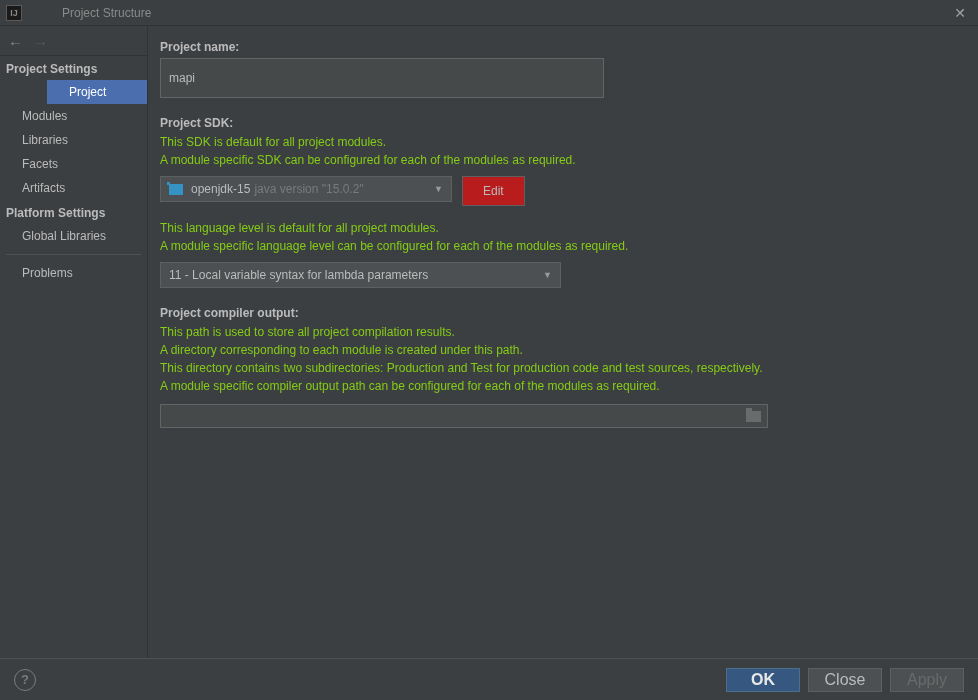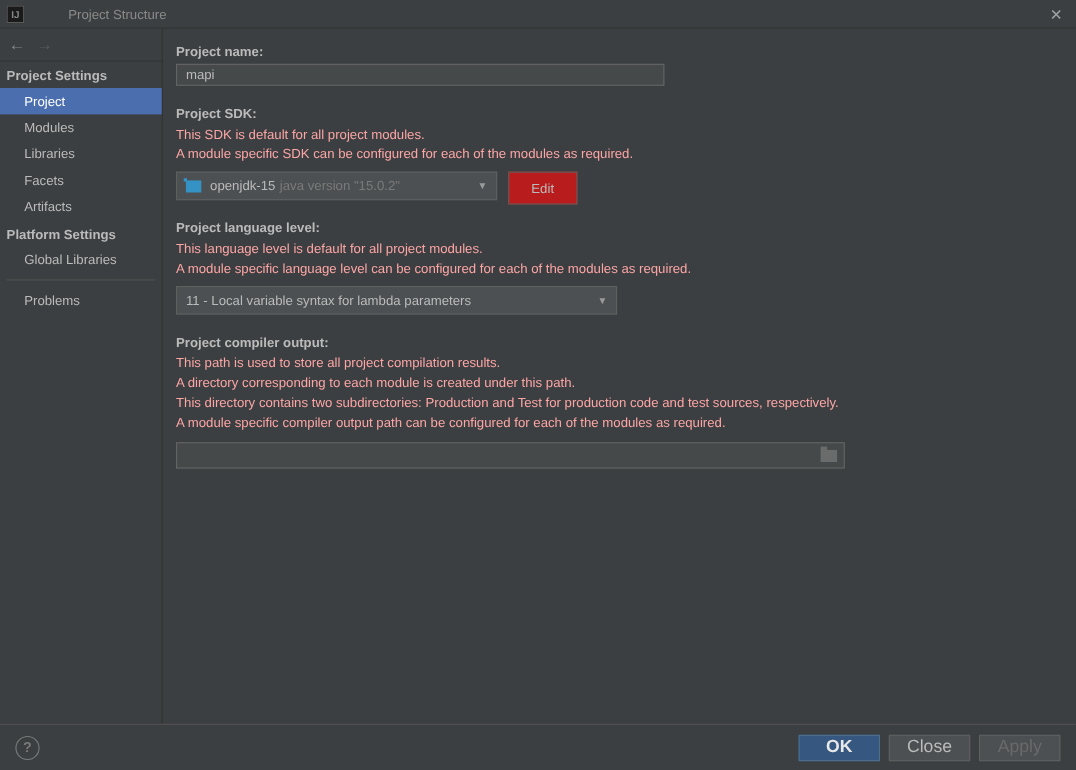--- a/index.html
+++ b/index.html
@@ -61,47 +61,48 @@
     .side-item {
       padding: 4px 6px 4px 22px;
       color: #bbbbbb;
       cursor: pointer;
       font-size: 12px;
       line-height: 16px;
     }
     .side-item.selected {
       background: #4b6eaf;
       color: #ffffff;
+      margin-left: 47px;
     }
     .side-divider {
       border-top: 1px solid #515151;
       margin: 6px 6px;
     }
     .main {
       flex: 1;
       padding: 14px 16px 10px 12px;
       overflow: hidden;
     }
     .field-label {
       color: #bbbbbb;
       font-weight: normal;
       margin-bottom: 4px;
     }
     .bold-label { font-weight: bold; }
     .text-input {
-      width: 444px; height: 20px;
+      width: 444px; height: 40px;
       background: #45494a;
       border: 1px solid #646464;
       color: #bbbbbb;
       padding: 0 8px;
       font-size: 12px;
       display: flex; align-items: center;
     }
     .help-text {
-      color: #fca5a5;
+      color: #84cc16;
       line-height: 16px;
       font-size: 12px;
       margin-top: 2px;
     }
     .row { display: flex; gap: 10px; align-items: flex-start; margin-top: 8px;}
     .dropdown {
       height: 26px;
       background: #4c5052;
       border: 1px solid #5e6060;
       display: flex; align-items: center;
@@ -239,21 +240,20 @@
           <div class="sdk-icon"></div>
           <span class="sdk-name">openjdk-15</span>
           <span class="sdk-ver">java version "15.0.2"</span>
           <span class="chev">▼</span>
         </div>
         <div class="btn">Edit</div>
       </div>
     </div>
 
     <div class="section-gap-sm">
-      <div class="field-label bold-label">Project language level:</div>
       <div class="help-text">This language level is default for all project modules.</div>
       <div class="help-text">A module specific language level can be configured for each of the modules as required.</div>
       <div class="dropdown lang">
         <span>11 - Local variable syntax for lambda parameters</span>
         <span class="chev">▼</span>
       </div>
     </div>
 
     <div class="section-gap">
       <div class="field-label bold-label">Project compiler output:</div>

